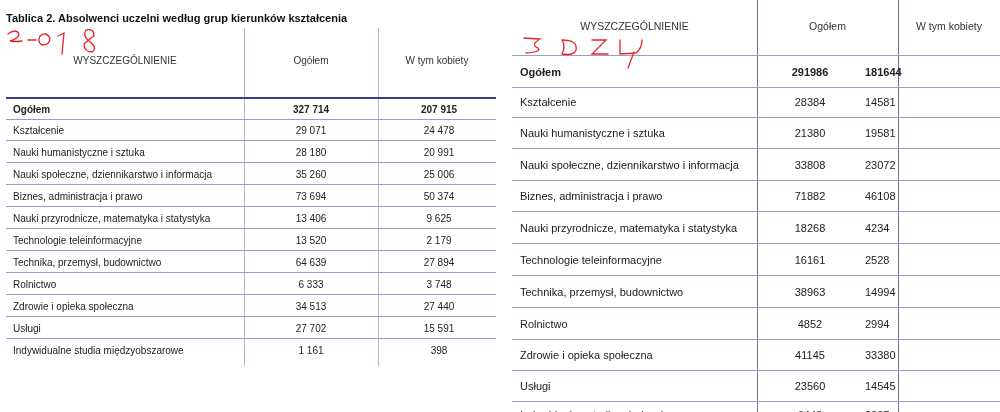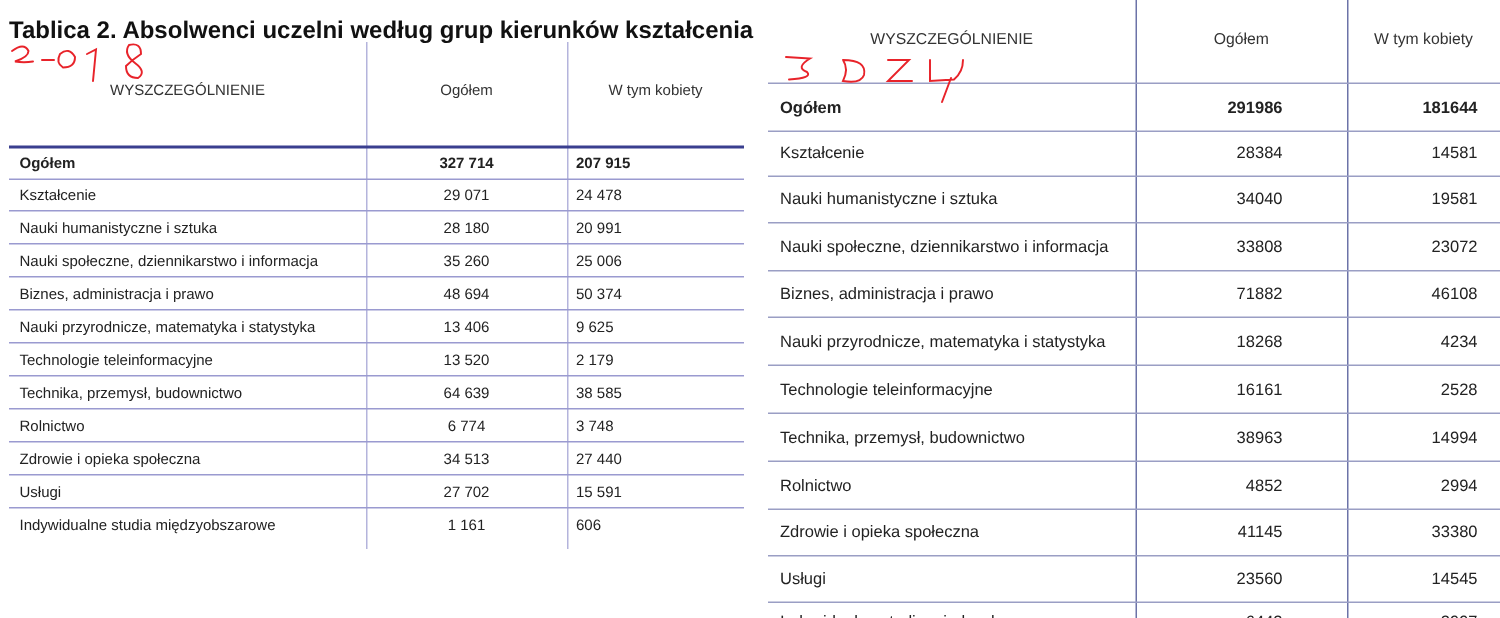--- a/index.html
+++ b/index.html
@@ -1,43 +1,43 @@
 <!DOCTYPE html>
 <html><head>
 <meta charset="utf-8">
 <style>
   html, body { margin:0; padding:0; background:#ffffff; }
   body { width:1000px; height:412px; position:relative; overflow:hidden;
          font-family:"Liberation Sans", sans-serif; color:#222; }
-  .title { position:absolute; left:6px; top:12px; font-size:16px; font-weight:bold; color:#111; }
+  .title { position:absolute; left:6px; top:12px; font-size:11px; font-weight:bold; color:#111; }
 
   
   .lt { position:absolute; left:6px; top:0; width:490px; }
   .lt .vline { position:absolute; top:28px; width:1px; background:#b4b4dc; }
   .lt .hdr { position:absolute; top:28px; height:64px; font-size:10px; color:#333;
              display:flex; align-items:center; justify-content:center; }
   .lt .thick { position:absolute; left:0; top:97px; width:490px; height:2px; background:#3a3f8f; }
   .lt .row { position:absolute; left:0; width:490px; height:20px; border-bottom:1px solid #9a9ad0;
              font-size:10px; display:flex; align-items:center; }
   .lt .row .c0 { width:238px; padding-left:7px; }
   .lt .row .c1 { width:120px; text-align:center; padding-right:13px; }
-  .lt .row .c2 { width:110px; text-align:left; padding-right:0px; }
+  .lt .row .c2 { width:110px; text-align:center; padding-right:0px; }
   .lt .row.bold { font-weight:bold; }
 
   
   .rt { position:absolute; left:512px; top:0; width:488px; }
   .rt .vline { position:absolute; top:0; width:1px; background:#6c73a8; }
   .rt .hdr { position:absolute; top:0; height:52px; font-size:10.5px; color:#333;
              display:flex; align-items:center; justify-content:center; }
   .rt .row { position:absolute; left:0; width:488px; border-bottom:1px solid #9a9ec4;
              font-size:11px; display:flex; align-items:center; }
   .rt .row.top { border-top:1px solid #9a9ec4; }
   .rt .row .c0 { width:245px; padding-left:8px; }
-  .rt .row .c1 { width:90px; text-align:right; padding-right:10px; }
-  .rt .row .c2 { width:120px; text-align:right; padding-right:0px; }
+  .rt .row .c1 { width:90px; text-align:center; padding-right:10px; }
+  .rt .row .c2 { width:120px; padding-right:0px; }
   .rt .row.bold { font-weight:bold; }
 
   .handwriting { position:absolute; }
 </style>
 </head>
 <body>
 
 <div class="title">Tablica 2. Absolwenci uczelni według grup kierunków kształcenia</div>
 
 <div class="lt">
@@ -66,57 +66,57 @@
         <span class="c1">28 180</span>
         <span class="c2">20 991</span>
       </div>
       <div class="row" style="top: 164px;">
         <span class="c0">Nauki społeczne, dziennikarstwo i informacja</span>
         <span class="c1">35 260</span>
         <span class="c2">25 006</span>
       </div>
       <div class="row" style="top: 186px;">
         <span class="c0">Biznes, administracja i prawo</span>
-        <span class="c1">48 694</span>
+        <span class="c1">73 694</span>
         <span class="c2">50 374</span>
       </div>
       <div class="row" style="top: 208px;">
         <span class="c0">Nauki przyrodnicze, matematyka i statystyka</span>
         <span class="c1">13 406</span>
         <span class="c2">9 625</span>
       </div>
       <div class="row" style="top: 230px;">
         <span class="c0">Technologie teleinformacyjne</span>
         <span class="c1">13 520</span>
         <span class="c2">2 179</span>
       </div>
       <div class="row" style="top: 252px;">
         <span class="c0">Technika, przemysł, budownictwo</span>
         <span class="c1">64 639</span>
-        <span class="c2">38 585</span>
+        <span class="c2">27 894</span>
       </div>
       <div class="row" style="top: 274px;">
         <span class="c0">Rolnictwo</span>
-        <span class="c1">6 774</span>
+        <span class="c1">6 333</span>
         <span class="c2">3 748</span>
       </div>
       <div class="row" style="top: 296px;">
         <span class="c0">Zdrowie i opieka społeczna</span>
         <span class="c1">34 513</span>
         <span class="c2">27 440</span>
       </div>
       <div class="row" style="top: 318px;">
         <span class="c0">Usługi</span>
         <span class="c1">27 702</span>
         <span class="c2">15 591</span>
       </div>
       <div class="row" style="top: 340px; border-bottom: none;">
         <span class="c0">Indywidualne studia międzyobszarowe</span>
         <span class="c1">1 161</span>
-        <span class="c2">606</span>
+        <span class="c2">398</span>
       </div>
     </div>
 </div>
 
 <div class="rt">
   <div class="vline" style="left:245px;height:412px;"></div>
   <div class="vline" style="left:386px;height:412px;"></div>
 
   <div class="hdr" style="left:0;width:245px;">WYSZCZEGÓLNIENIE</div>
   <div class="hdr" style="left:245px;width:141px;">Ogółem</div>
@@ -128,21 +128,21 @@
         <span class="c1">291986</span>
         <span class="c2">181644</span>
       </div>
       <div class="row" style="top: 87px; height: 30px;">
         <span class="c0">Kształcenie</span>
         <span class="c1">28384</span>
         <span class="c2">14581</span>
       </div>
       <div class="row" style="top: 117px; height: 31px;">
         <span class="c0">Nauki humanistyczne i sztuka</span>
-        <span class="c1">34040</span>
+        <span class="c1">21380</span>
         <span class="c2">19581</span>
       </div>
       <div class="row" style="top: 149px; height: 31px;">
         <span class="c0">Nauki społeczne, dziennikarstwo i informacja</span>
         <span class="c1">33808</span>
         <span class="c2">23072</span>
       </div>
       <div class="row" style="top: 181px; height: 30px;">
         <span class="c0">Biznes, administracja i prawo</span>
         <span class="c1">71882</span>

